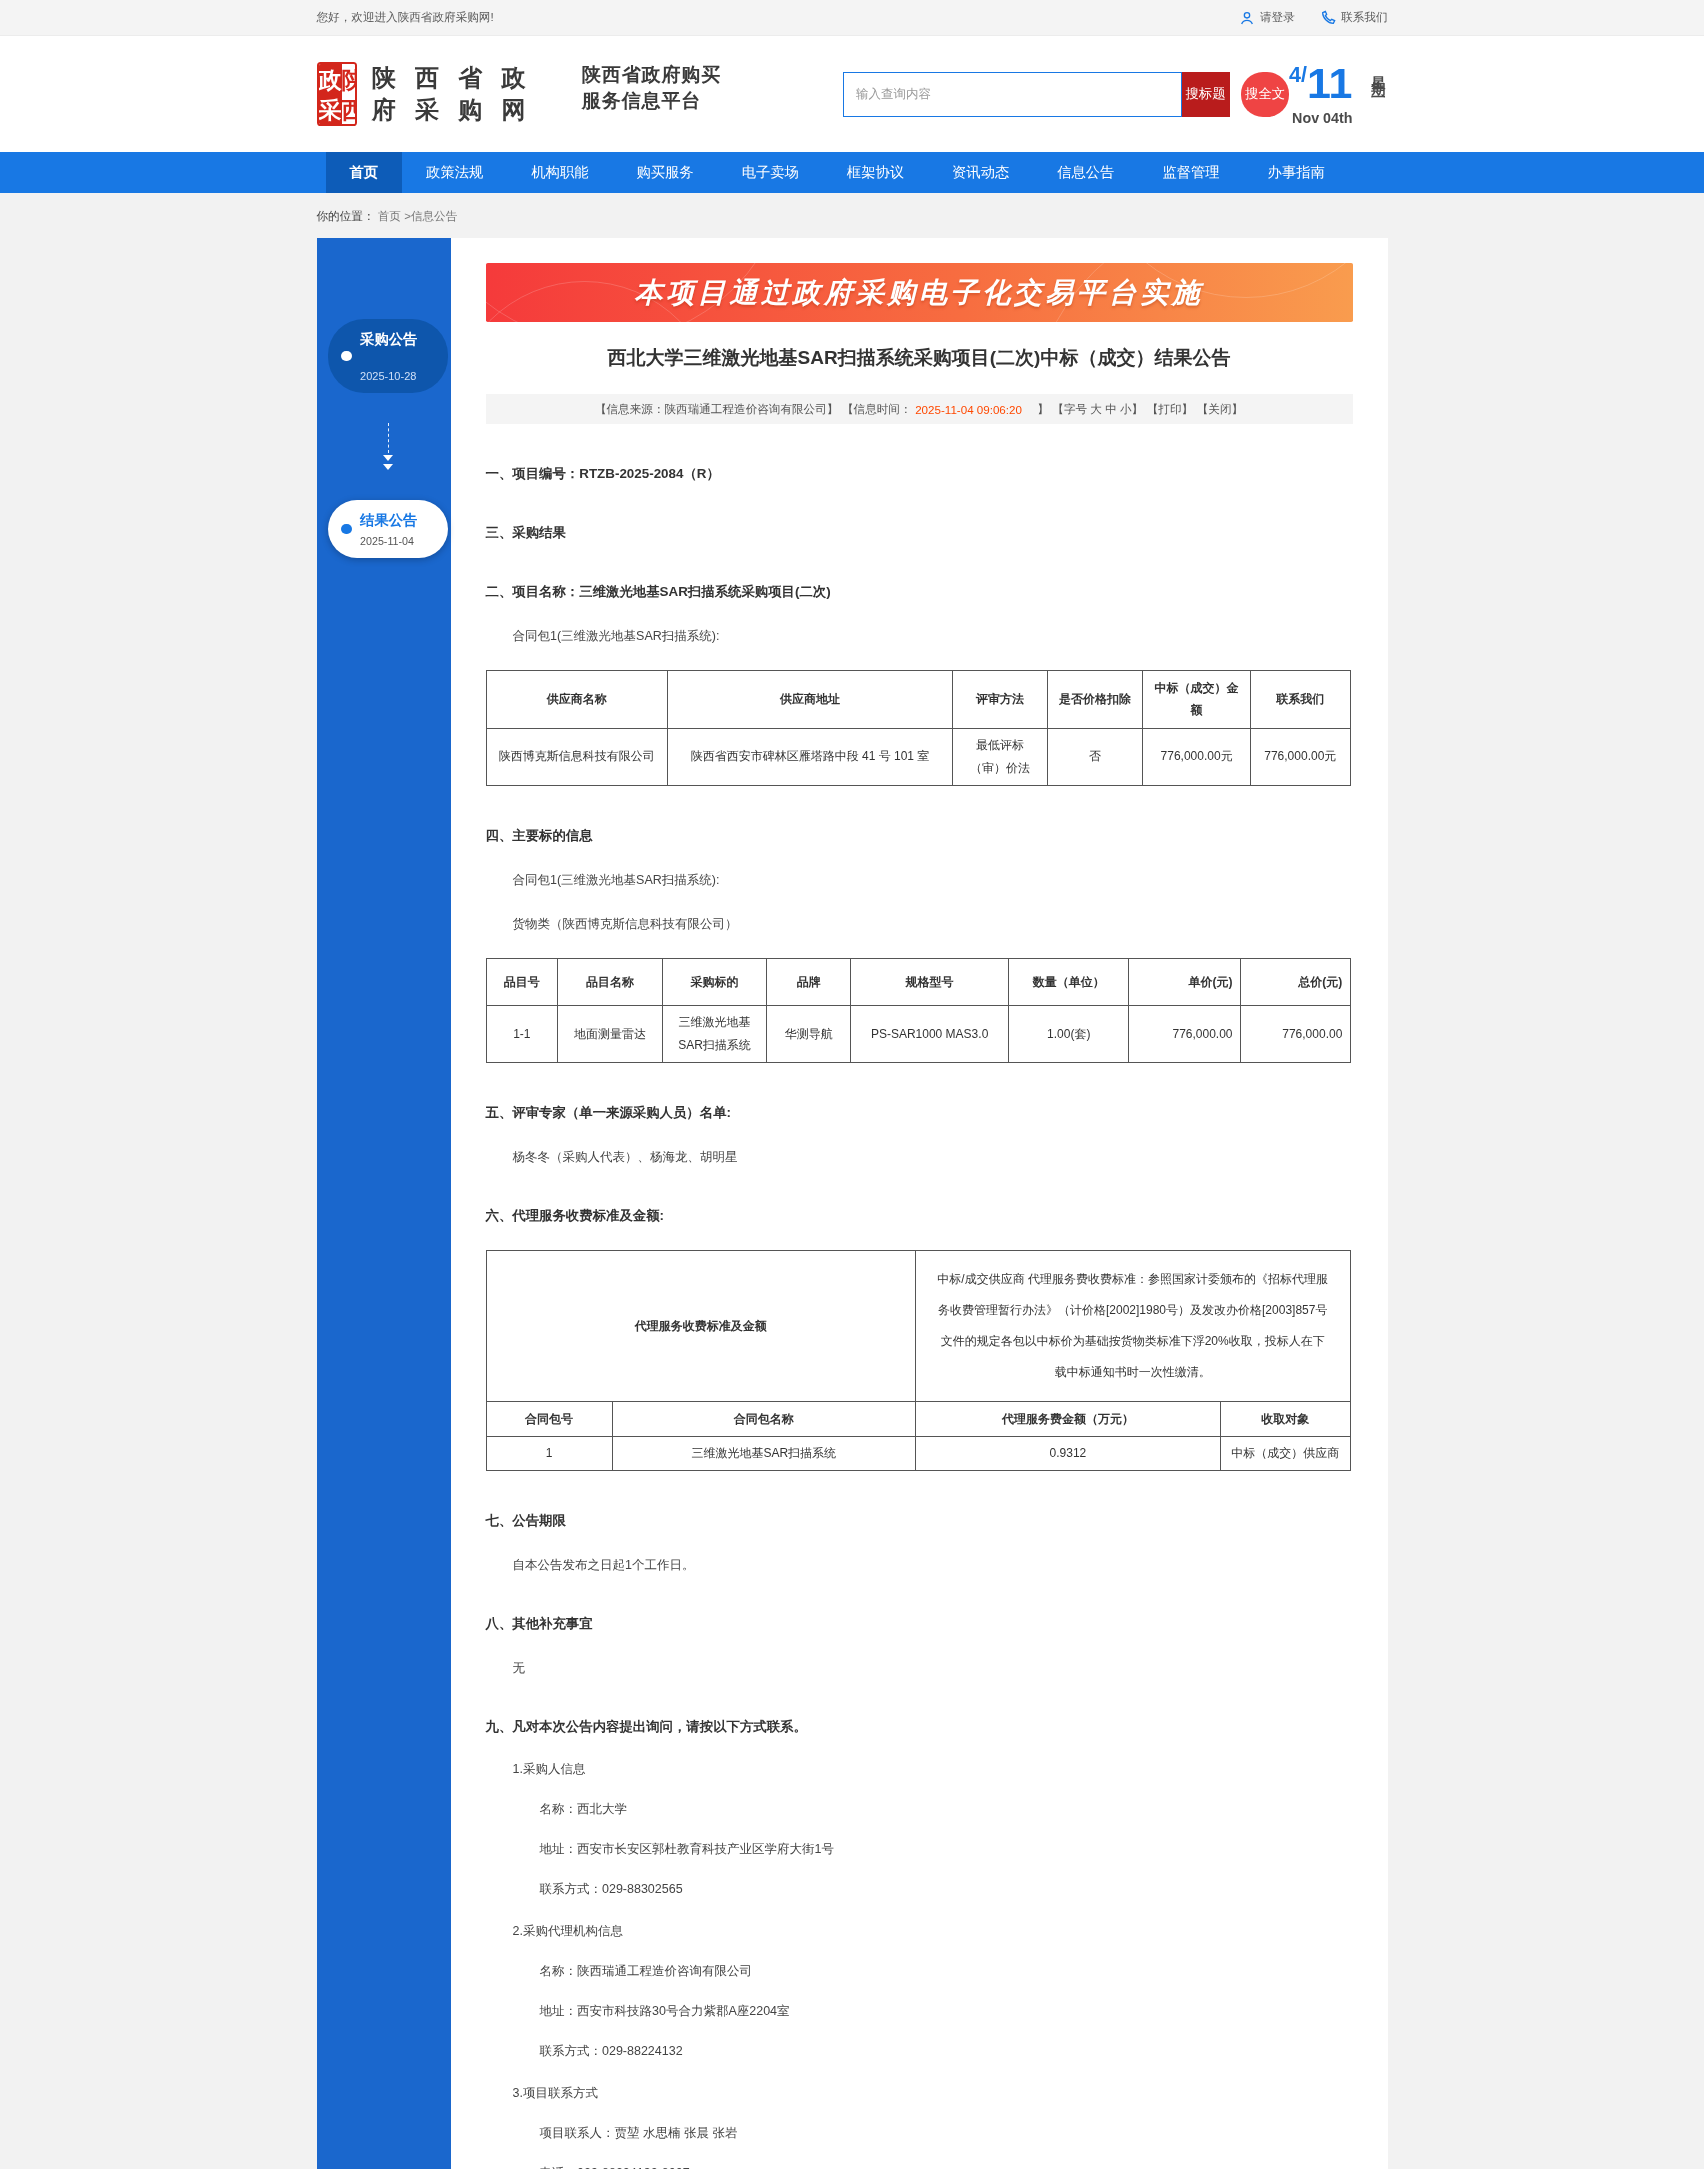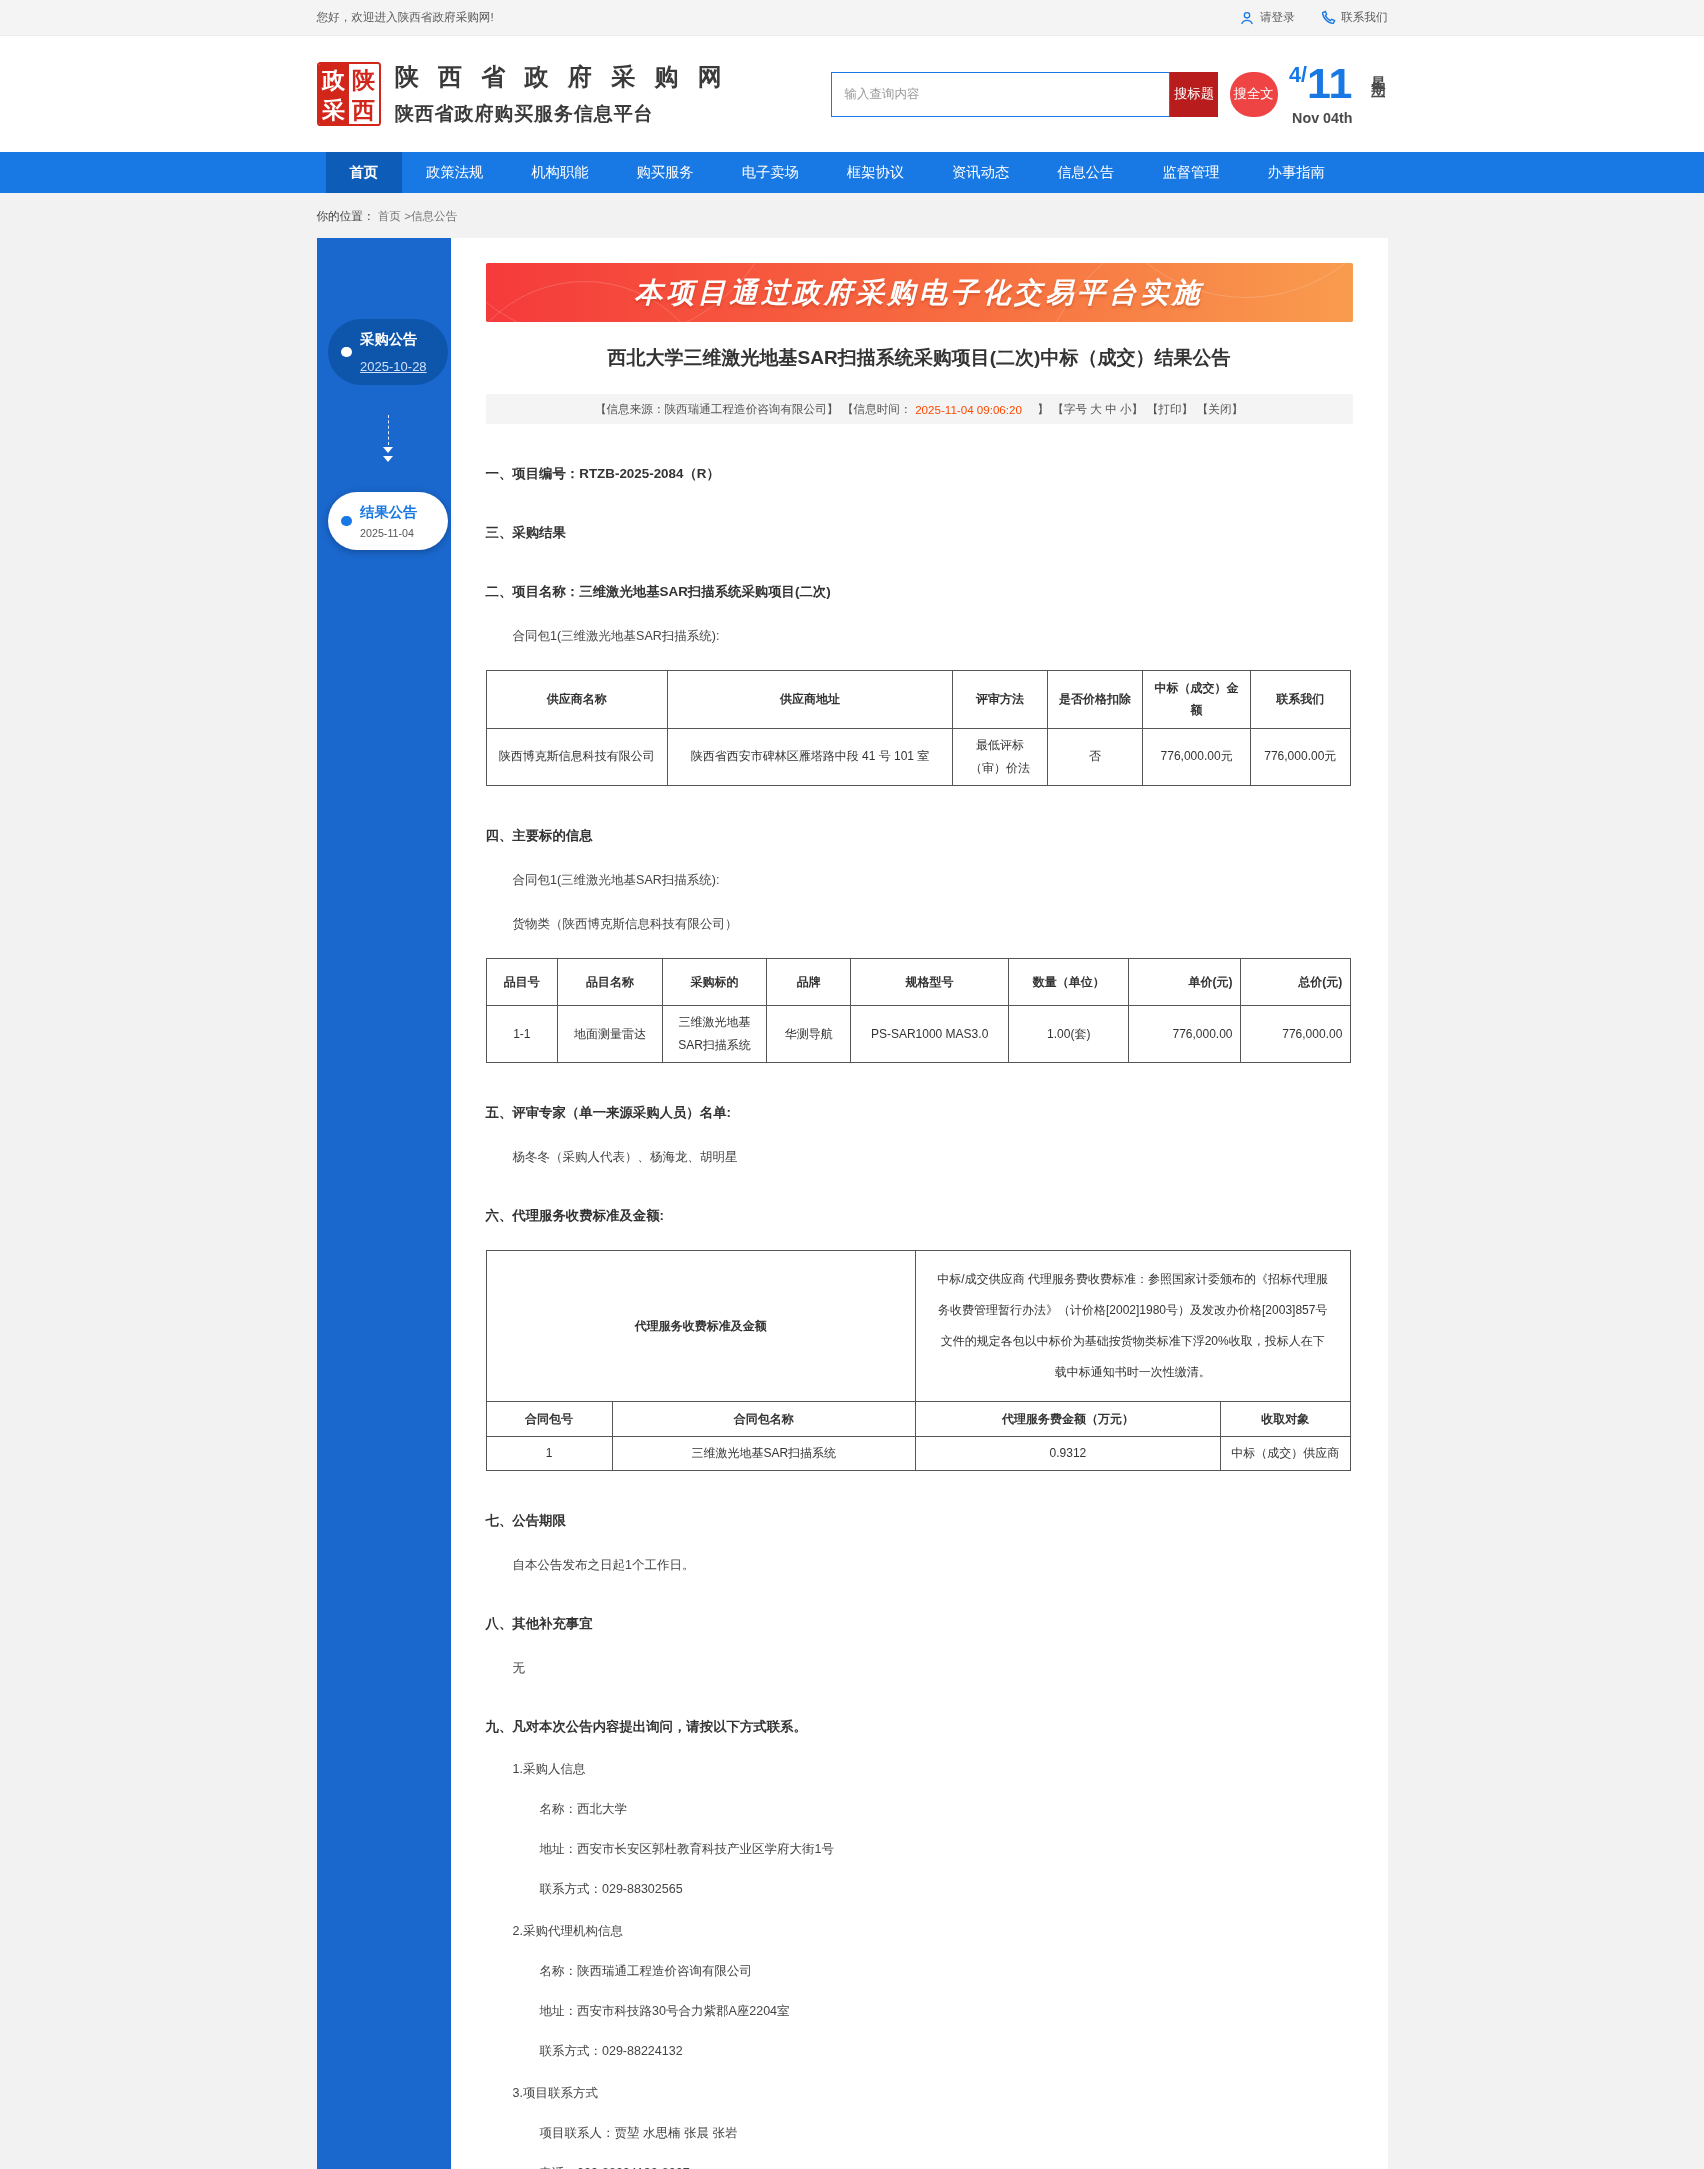--- a/index.html
+++ b/index.html
@@ -15,21 +15,21 @@
   .toplink svg { display:block; }
 
   
   header { background:#fff; height:116px; }
   header .container { display:flex; align-items:center; height:100%; }
   .logo { display:flex; align-items:center; gap:14.3px; }
   .seal { width:64px; height:64px; border:2.7px solid #d3261b; background:#fff; display:grid; grid-template-columns:1fr 1fr; border-radius:3.6px; overflow:hidden; }
   .seal span { display:flex; align-items:center; justify-content:center; font-weight:bold; font-size:23px; line-height:1; font-family:"DejaVu Serif","Liberation Serif",serif; }
   .seal .r { background:#d3261b; color:#fff; }
   .seal .w { background:#fff; color:#d3261b; }
-  .site-names { display:flex; flex-direction:column; gap:7.2px; }
+  .site-names { display:flex; flex-direction:row; gap:7.2px; }
   .site-name { font-size:24px; font-weight:bold; color:#3a3a3a; letter-spacing:6.3px; }
   .site-sub { font-size:19px; font-weight:bold; color:#3a3a3a; letter-spacing:0.9px; }
   .searchbox { display:flex; align-items:center; margin-left:103px; }
   .searchbox input { width:339px; height:45px; border:1.8px solid #1878e4; padding:0 12.5px; font-size:12.5px; color:#333; outline:none; background:#fff; }
   .searchbox input::placeholder { color:#9a9a9a; }
   .btn-search { height:45px; width:48px; border:none; color:#fff; font-size:13.4px; cursor:pointer; }
   .btn-title { background:#b91c1c; margin-left:0; }
   .btn-full { background:#ef4444; margin-left:11.6px;border-radius:22px; }
   .datebox { margin-left:auto; display:flex; align-items:flex-start; gap:16px; }
   .date-left { text-align:right; }
@@ -52,21 +52,21 @@
   .crumb .sep { color:#787878; }
 
   
   .main { display:flex; align-items:stretch; min-height:1782px; }
   .rail { width:134px; background:#1a67cd; position:relative; flex-shrink:0; }
   .pill { width:120px; margin-left:11.6px; border-radius:36px; padding:10.7px 5.4px 10.7px 32px; position:relative; }
   .pill .dot { position:absolute; left:13.4px; top:50%; margin-top:-5.4px; width:10.7px; height:10.7px; border-radius:50%; }
   .pill-1 { margin-top:81px; background:#0e56ac; }
   .pill-1 .dot { background:#fff; }
   .pill-1 .p-title { color:#fff; font-size:14.3px; font-weight:bold; }
-  .pill-1 .p-date { color:#cfe0f8; font-size:13px; margin-top:10px;text-decoration:underline; }
+  .pill-1 .p-date { color:#cfe0f8; font-size:11px; margin-top:21px; }
   .flow-arrow { width:120px; margin:30px 0 30px 11.6px; display:flex; flex-direction:column; align-items:center; }
   .dashline { width:0; height:30px; border-left:1.8px dashed #e8f1fd; }
   .chev { width:0; height:0; border-left:5.4px solid transparent; border-right:5.4px solid transparent; border-top:6.3px solid #fff; margin-top:2.7px; }
   .pill-2 { background:#fff; box-shadow:0 1.8px 7.2px rgba(0,0,0,.25); }
   .pill-2 .dot { background:#1878e4; }
   .pill-2 .p-title { color:#1878e4; font-size:14.3px; font-weight:bold; }
   .pill-2 .p-date { color:#555; font-size:10.7px; margin-top:5.4px; }
 
   .panel { flex:1; background:#fff; padding:25px 35px 81px; }
 

